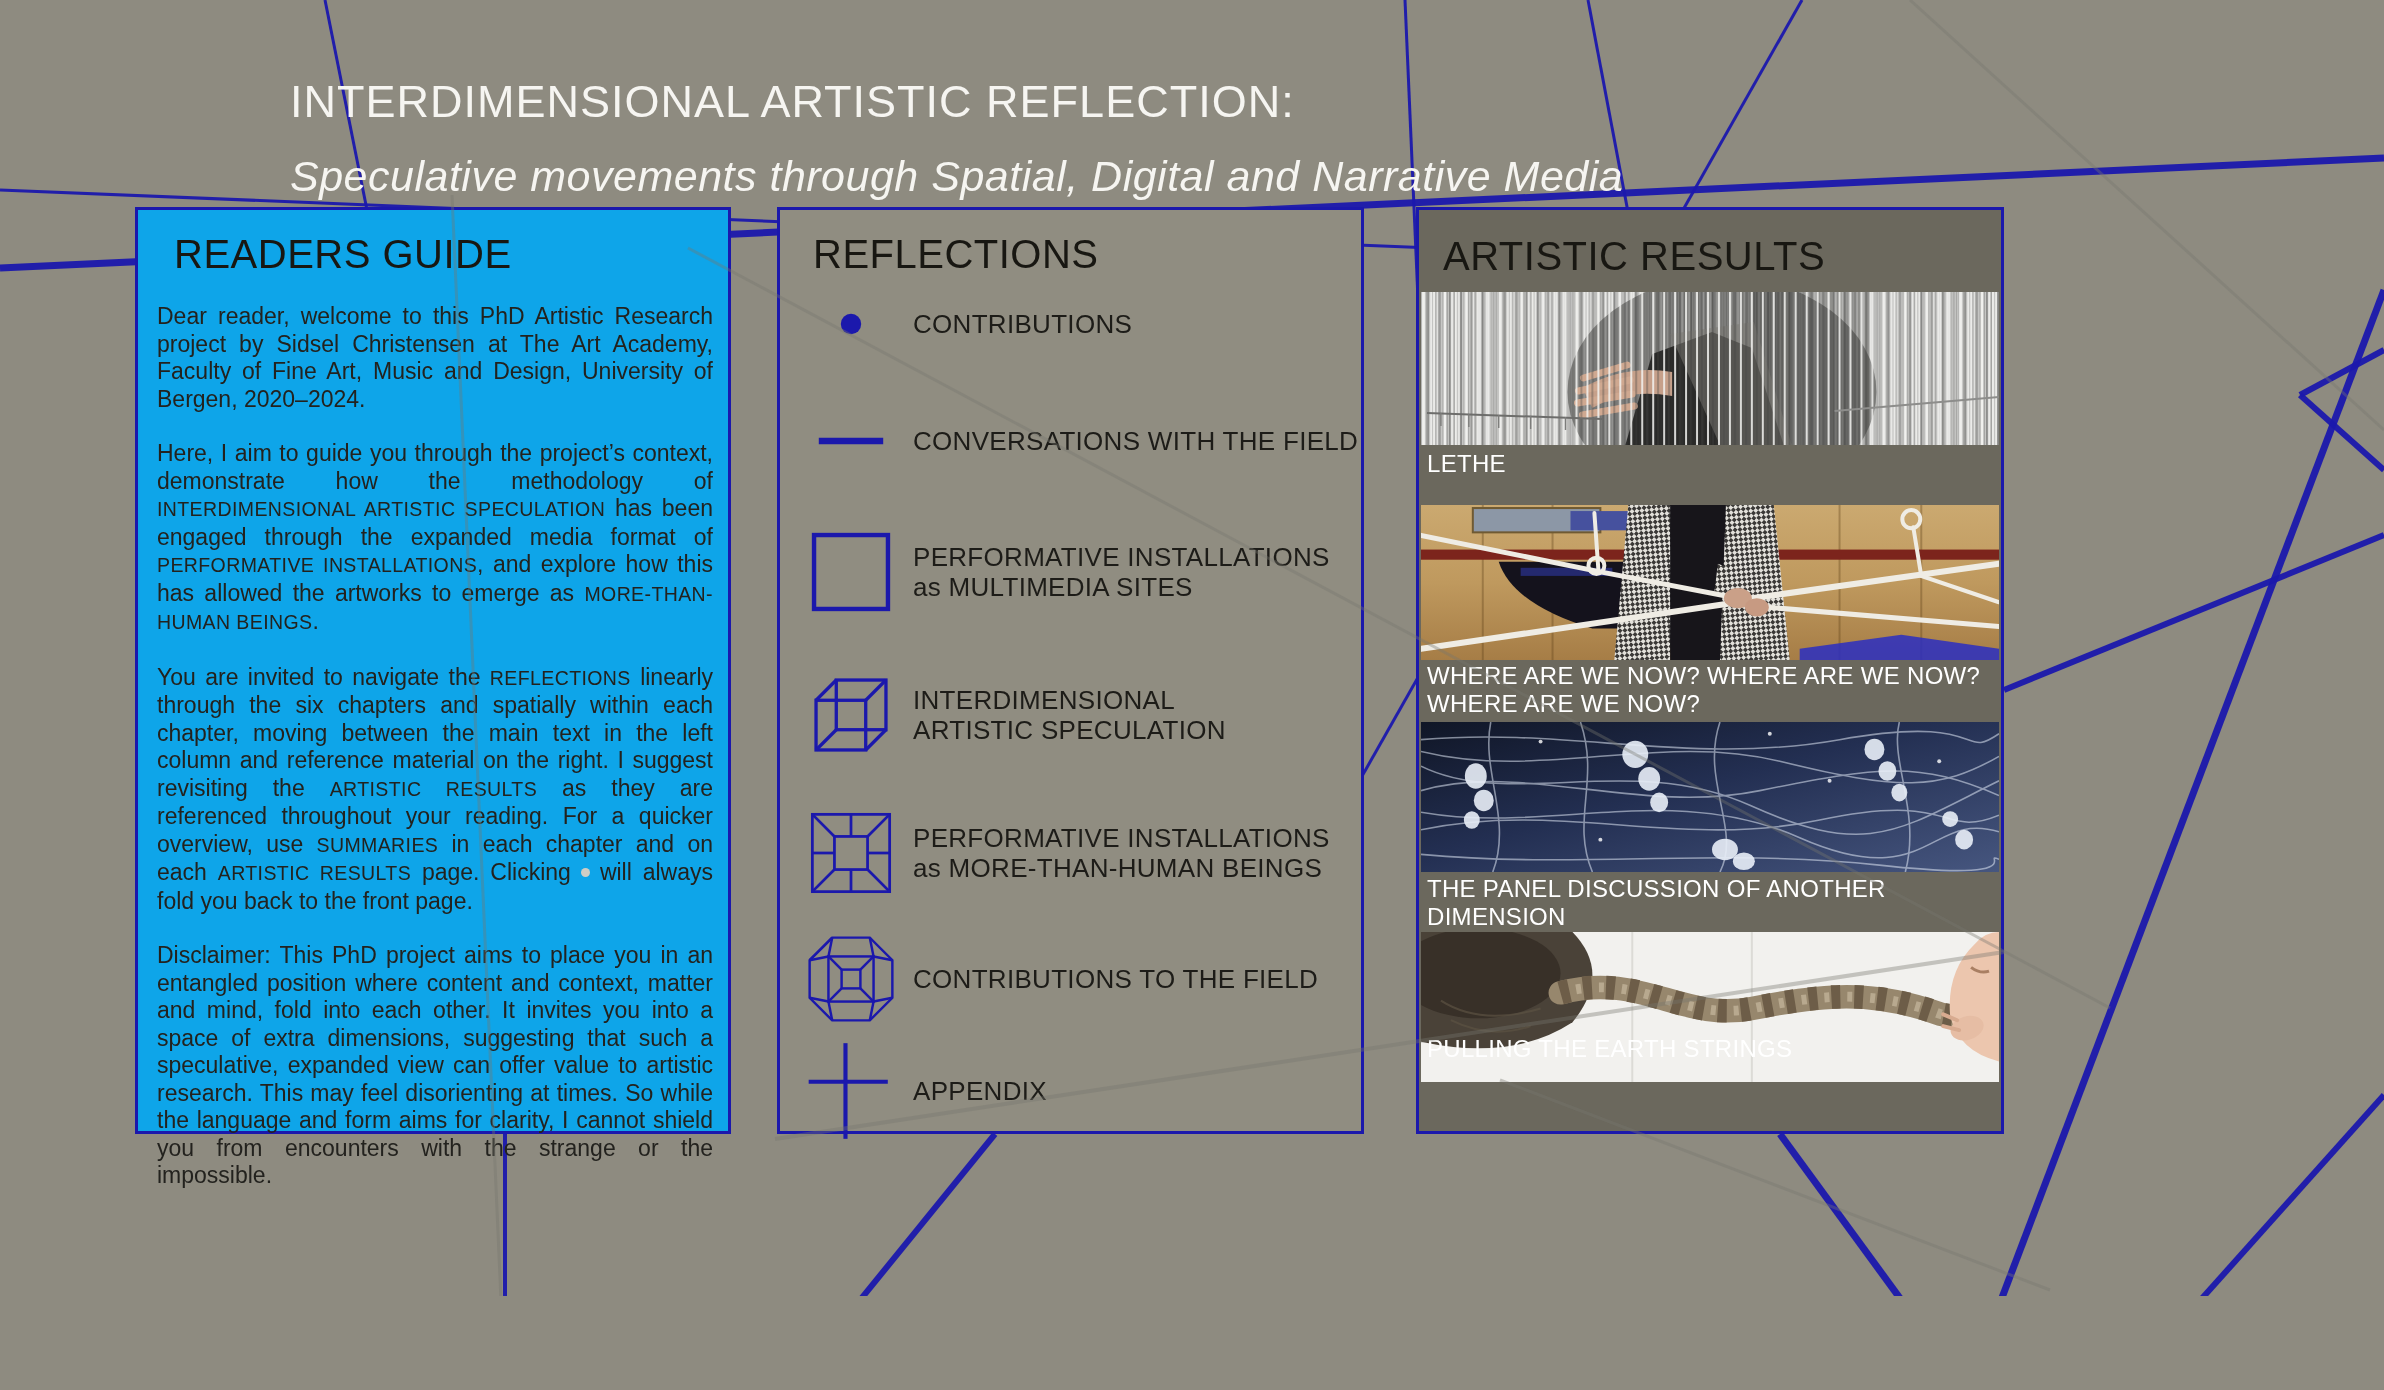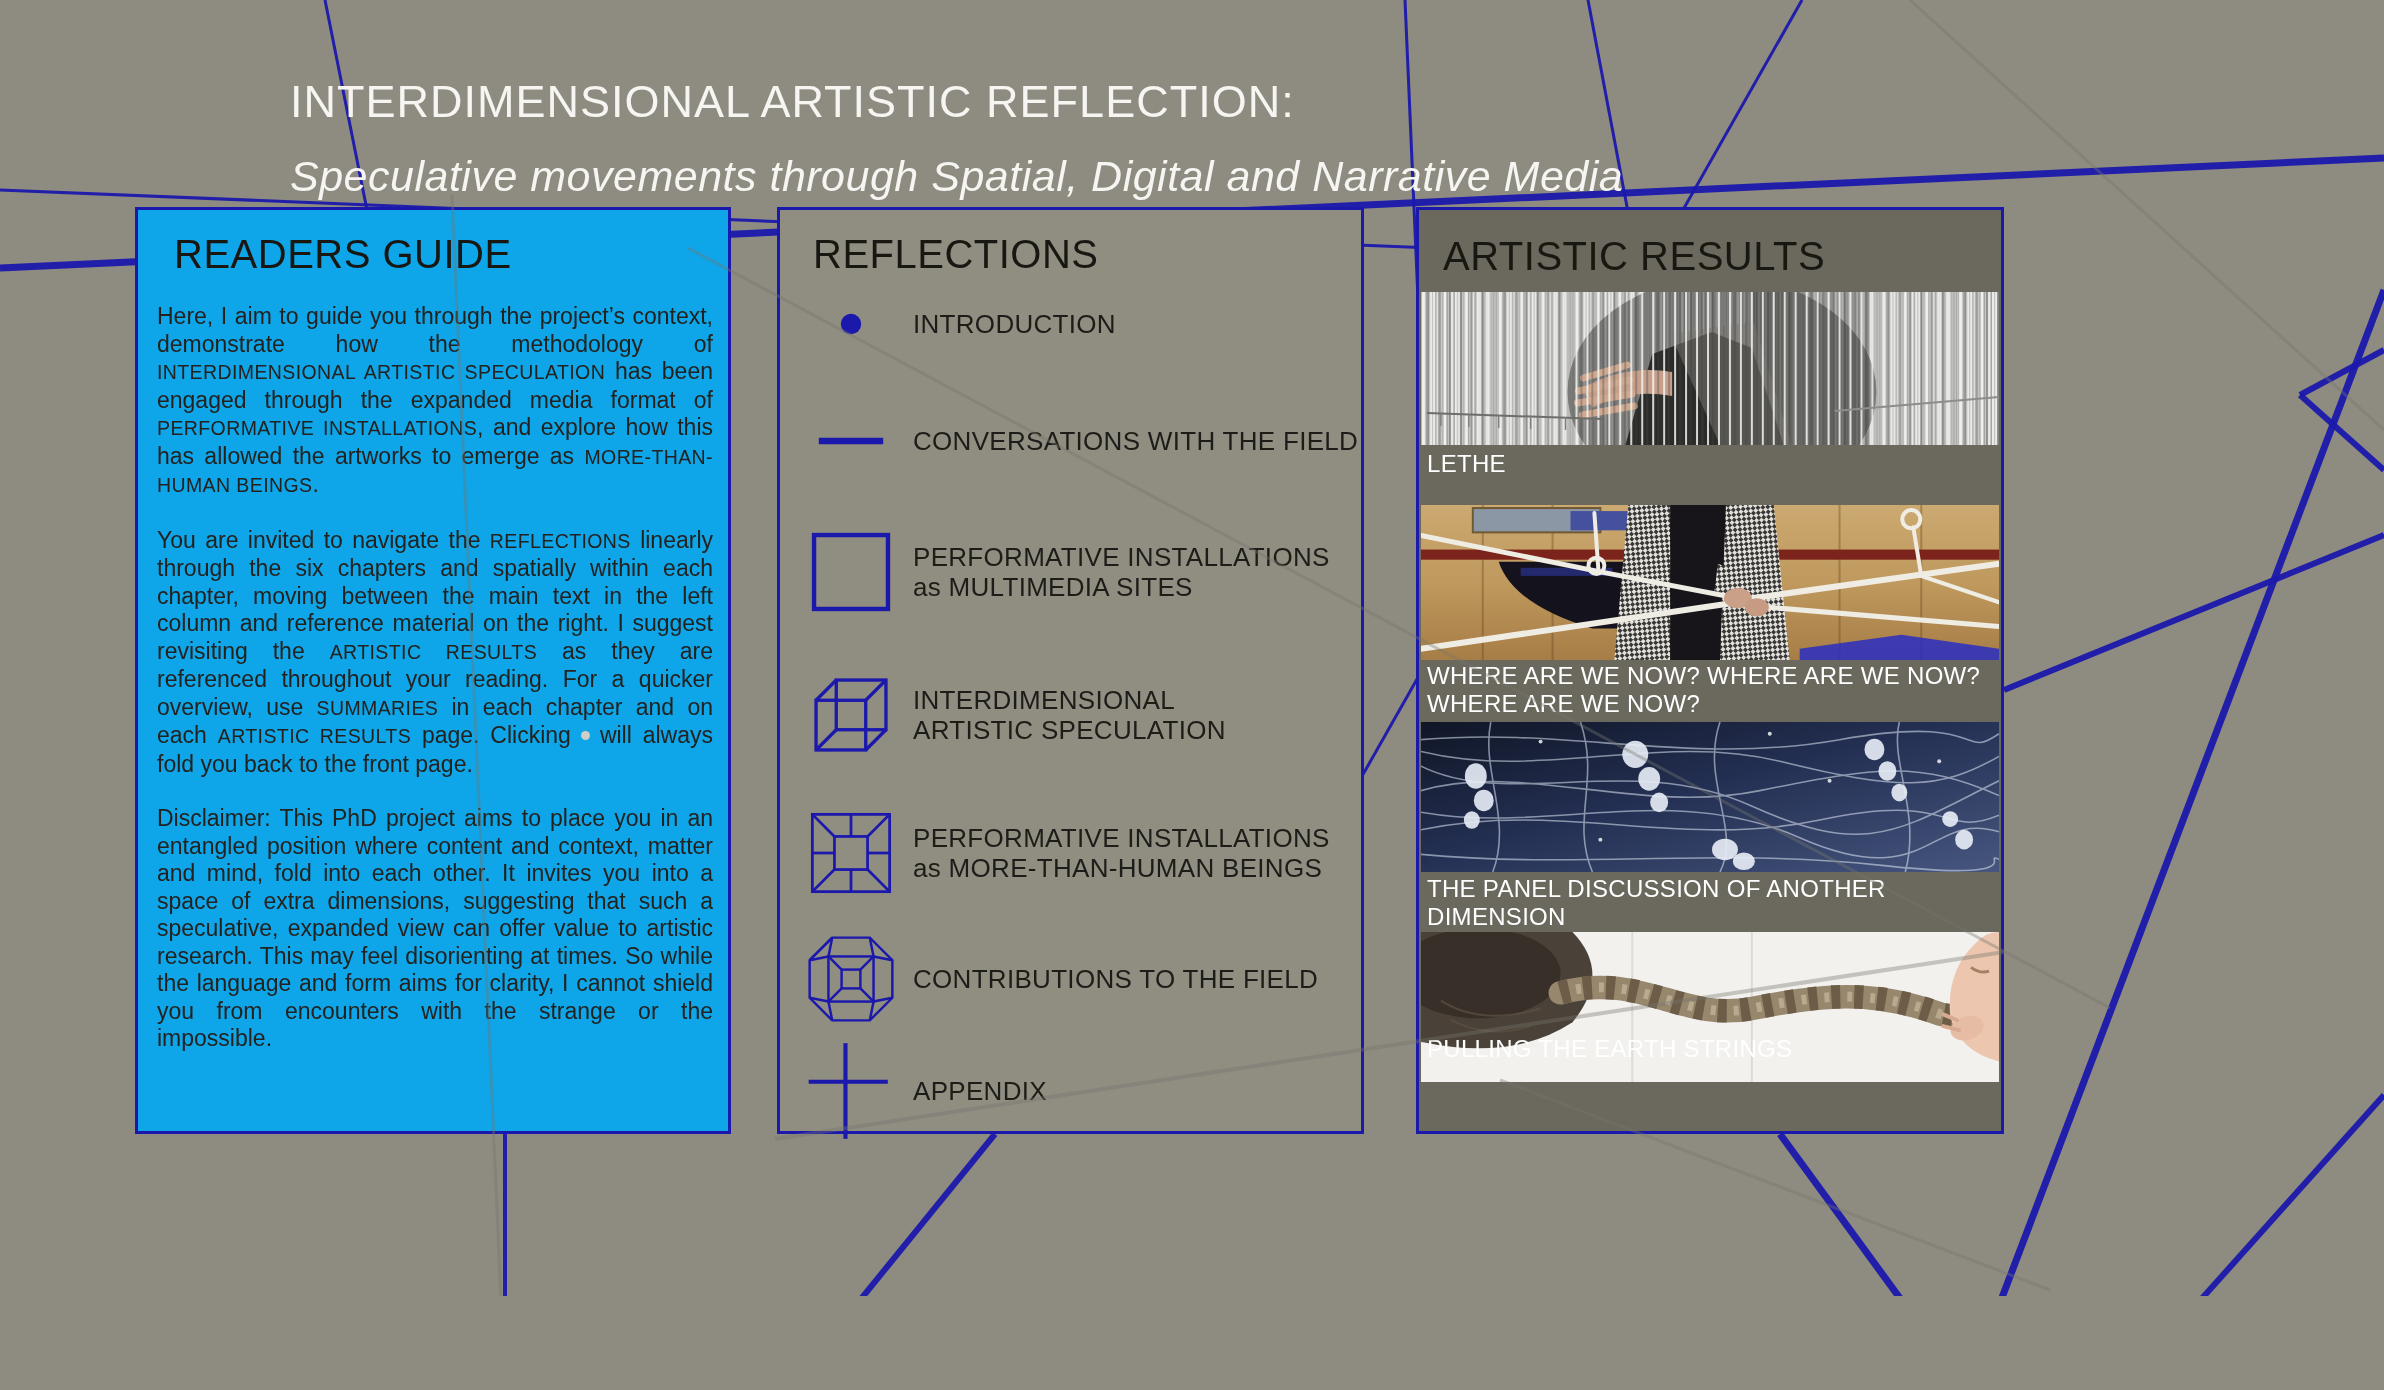--- a/index.html
+++ b/index.html
@@ -67,36 +67,37 @@
     </svg>
 
   <header id="site-title">
     <div id="title-main">INTERDIMENSIONAL ARTISTIC REFLECTION:</div>
     <div id="title-sub">Speculative movements through Spatial, Digital and Narrative Media</div>
   </header>
 
   <section class="panel" id="readers-guide">
     <h2>READERS GUIDE</h2>
     <div id="rg-paragraphs">
+        <p><span>Dear reader, welcome to this PhD Artistic Research project by Sidsel Christensen at The Art Academy, Faculty of Fine Art, Music and Design, University of Bergen, 2020–2024.</span></p>
         <p><span>Here, I aim to guide you through the project’s context, demonstrate how the methodology of </span><span class="sc">INTERDIMENSIONAL ARTISTIC SPECULATION</span><span> has been engaged through the expanded media format of </span><span class="sc">PERFORMATIVE INSTALLATIONS</span><span>, and explore how this has allowed the artworks to emerge as </span><span class="sc">MORE-THAN-HUMAN BEINGS</span><span>.</span></p>
         <p><span>You are invited to navigate the </span><span class="sc">REFLECTIONS</span><span> linearly through the six chapters and spatially within each chapter, moving between the main text in the left column and reference material on the right. I suggest revisiting the </span><span class="sc">ARTISTIC RESULTS</span><span> as they are referenced throughout your reading. For a quicker overview, use </span><span class="sc">SUMMARIES</span><span> in each chapter and on each </span><span class="sc">ARTISTIC RESULTS</span><span> page. Clicking</span><span class="fold-dot"></span><span>will always fold you back to the front page.</span></p>
         <p><span>Disclaimer: This PhD project aims to place you in an entangled position where content and context, matter and mind, fold into each other. It invites you into a space of extra dimensions, suggesting that such a speculative, expanded view can offer value to artistic research. This may feel disorienting at times. So while the language and form aims for clarity, I cannot shield you from encounters with the strange or the impossible.</span></p>
       </div>
   </section>
 
   <section class="panel" id="reflections">
     <h2>REFLECTIONS</h2>
     <div id="refl-items">
         <div class="refl-item" style="top: 114px;">
           <span class="refl-icon">
             <svg width="30" height="30" viewBox="0 0 100 100">
               <circle cx="50" cy="50" r="34" fill="#1b18ac"></circle>
             </svg>
           </span>
-          <div class="refl-label">INTRODUCTION</div>
+          <div class="refl-label">CONTRIBUTIONS</div>
         </div>
         <div class="refl-item" style="top: 231px;">
           <span class="refl-icon">
             <svg width="70" height="20" viewBox="0 0 100 20">
               <line x1="4" y1="10" x2="96" y2="10" stroke="#1b18ac" stroke-width="9"></line>
             </svg>
           </span>
           <div class="refl-label">CONVERSATIONS WITH THE FIELD</div>
         </div>
         <div class="refl-item" style="top: 362px;">

